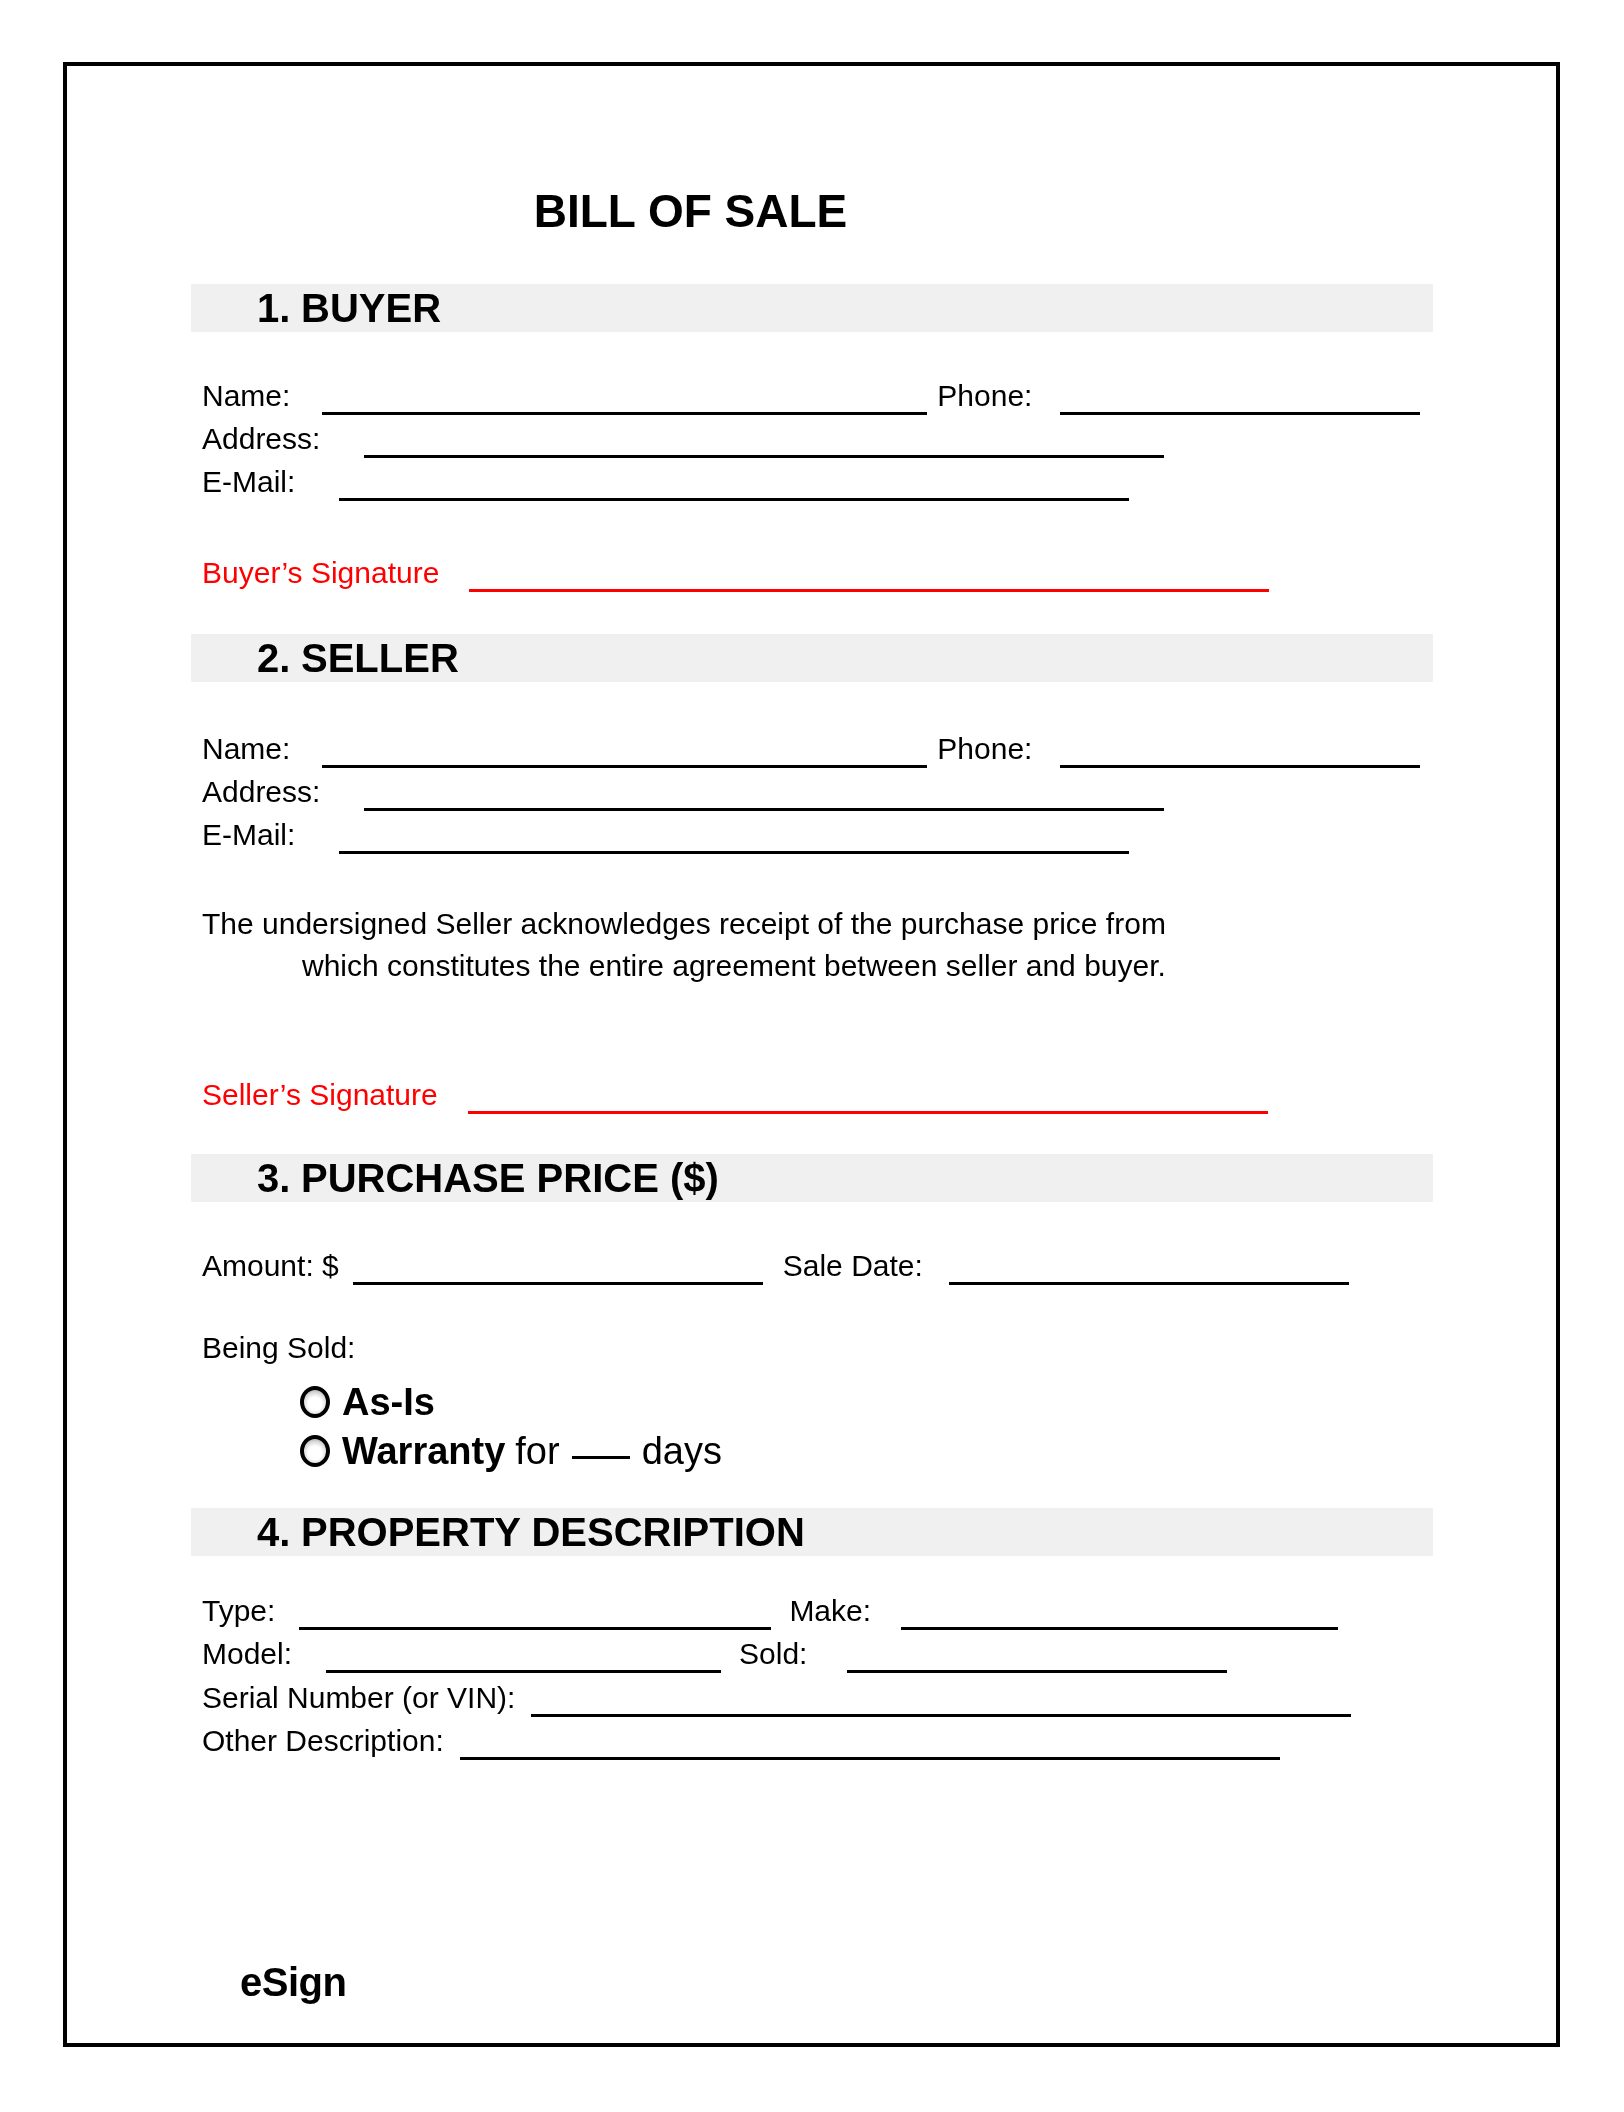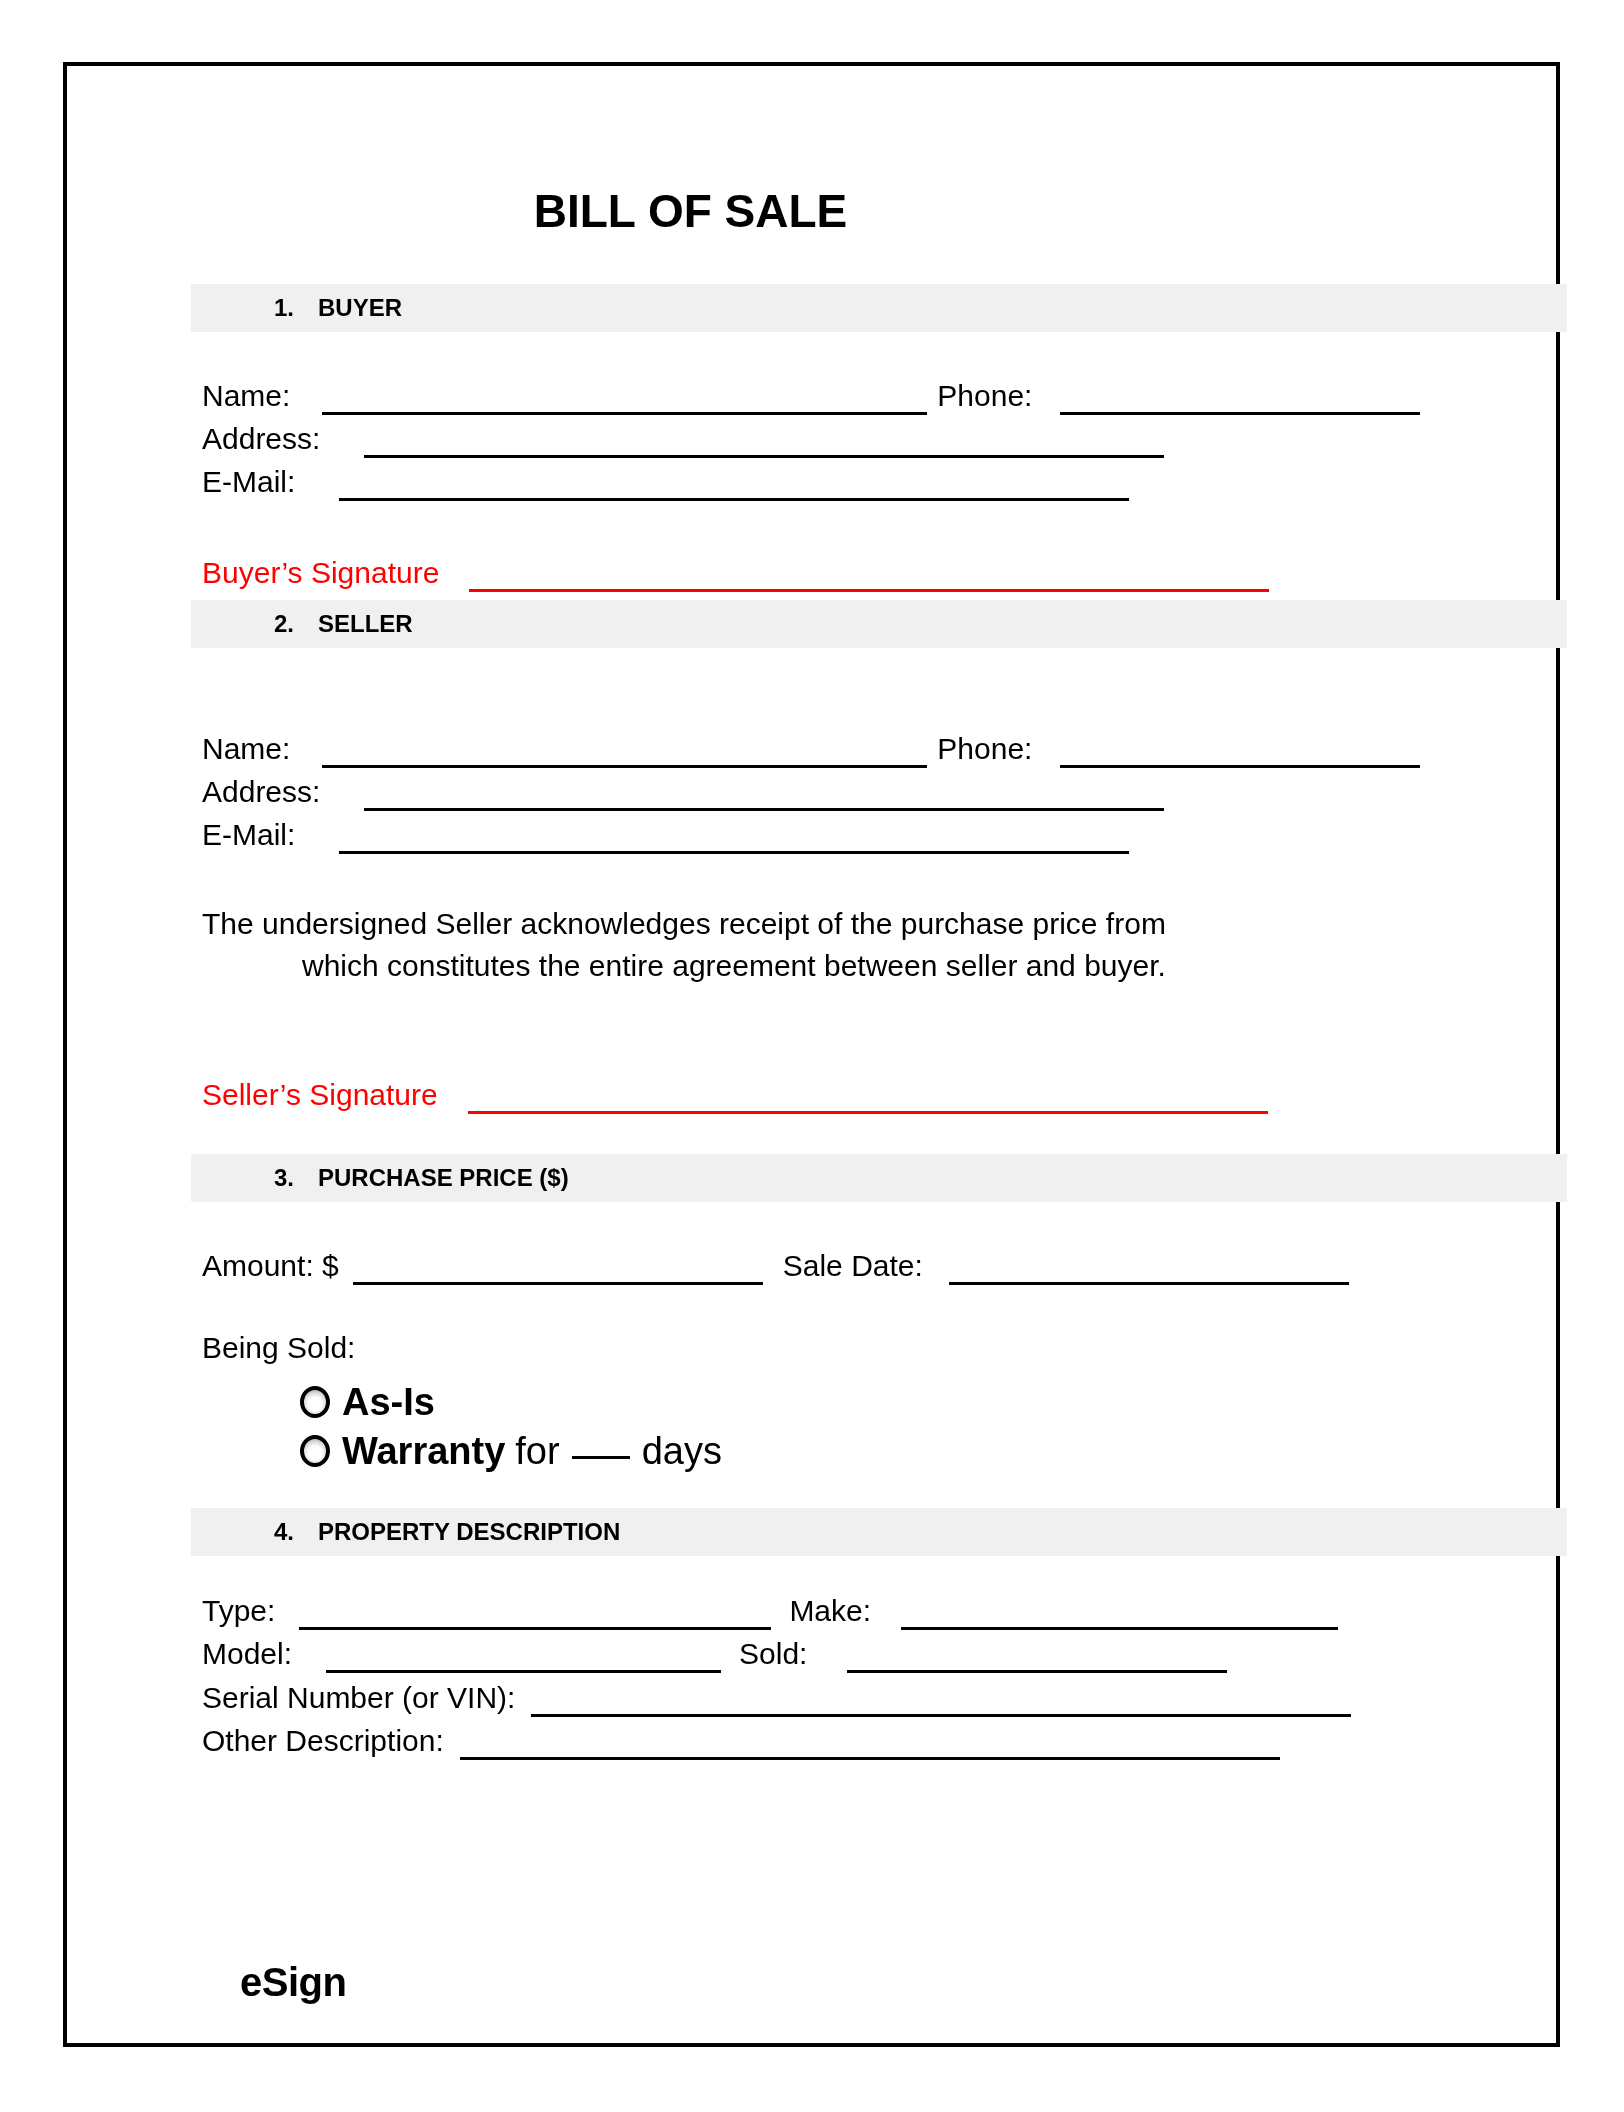--- a/index.html
+++ b/index.html
@@ -16,24 +16,24 @@
   }
   .frame{
     position:absolute;left:63px;top:62px;width:1497px;height:1985px;
     border:4px solid #000;box-sizing:border-box;
   }
   .title{
     position:absolute;top:188px;left:63px;width:1255px;margin:0;
     text-align:center;font-size:46px;font-weight:bold;line-height:46px;
   }
   .section-bar{
-    position:absolute;left:191px;width:1376px;height:48px;
+    position:absolute;left:191px;width:1242px;height:48px;
     background:var(--section-header-bg);
-    font-weight:bold;font-size:24px;line-height:48px;
-    padding-left:83px;box-sizing:border-box;white-space:nowrap;
+    font-weight:bold;font-size:40px;line-height:48px;
+    padding-left:66px;box-sizing:border-box;white-space:nowrap;
   }
   .sec-num{display:inline-block;min-width:44px;}
   .row{
     position:absolute;left:202px;font-size:30px;line-height:30px;
     white-space:nowrap;
   }
   .fill{
     display:inline-block;height:12px;border-bottom:3px solid var(--ink);
     vertical-align:-9px;
   }
@@ -83,21 +83,21 @@
 </div>
 
 <div class="row" style="top:467px">
   <span>E-Mail:</span><span class="fill ml44" style="width:790px"></span>
 </div>
 
 <div class="row red" style="top:558px">
   <span>Buyer’s Signature</span><span class="fill ml30" style="width:800px"></span>
 </div>
 
-<div class="section-bar" style="top:600px">
+<div class="section-bar" style="top:634px">
   <span class="sec-num">2.</span><span>SELLER</span>
 </div>
 
 <div class="row" style="top:734px">
   <span>Name:</span><span class="fill ml32" style="width:605px"></span><span class="ml10">Phone:</span><span class="fill ml28" style="width:360px"></span>
 </div>
 
 <div class="row" style="top:777px">
   <span>Address:</span><span class="fill ml44" style="width:800px"></span>
 </div>

